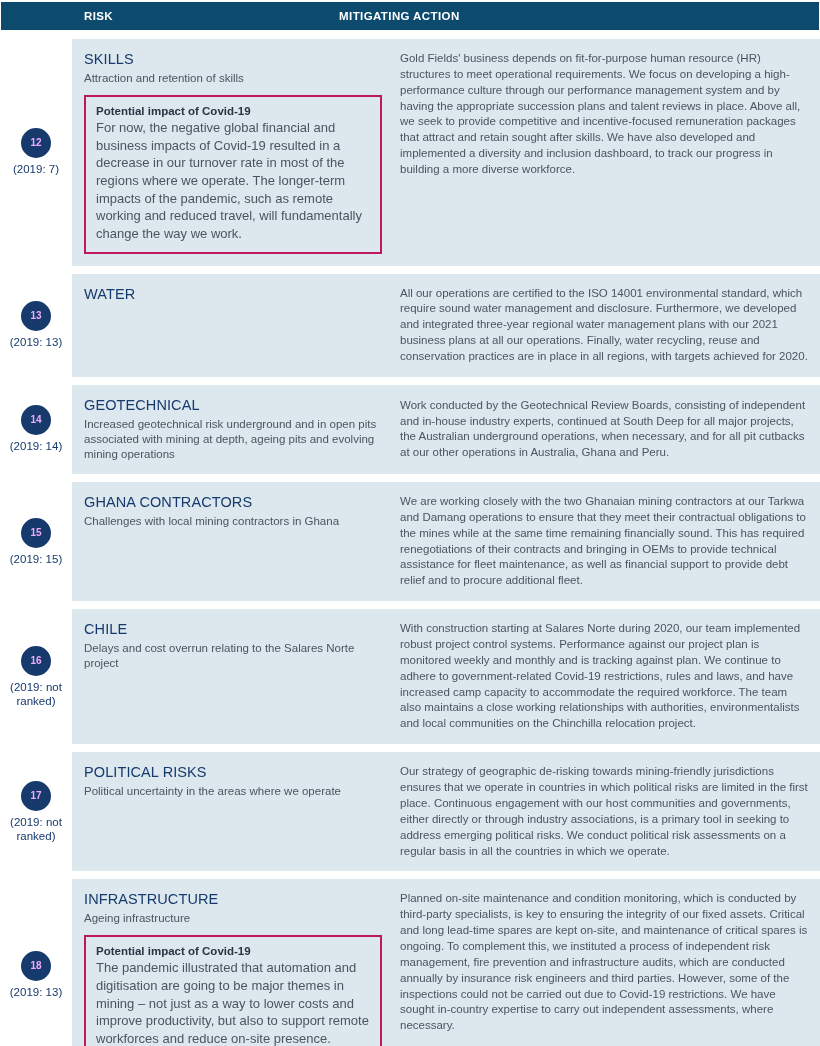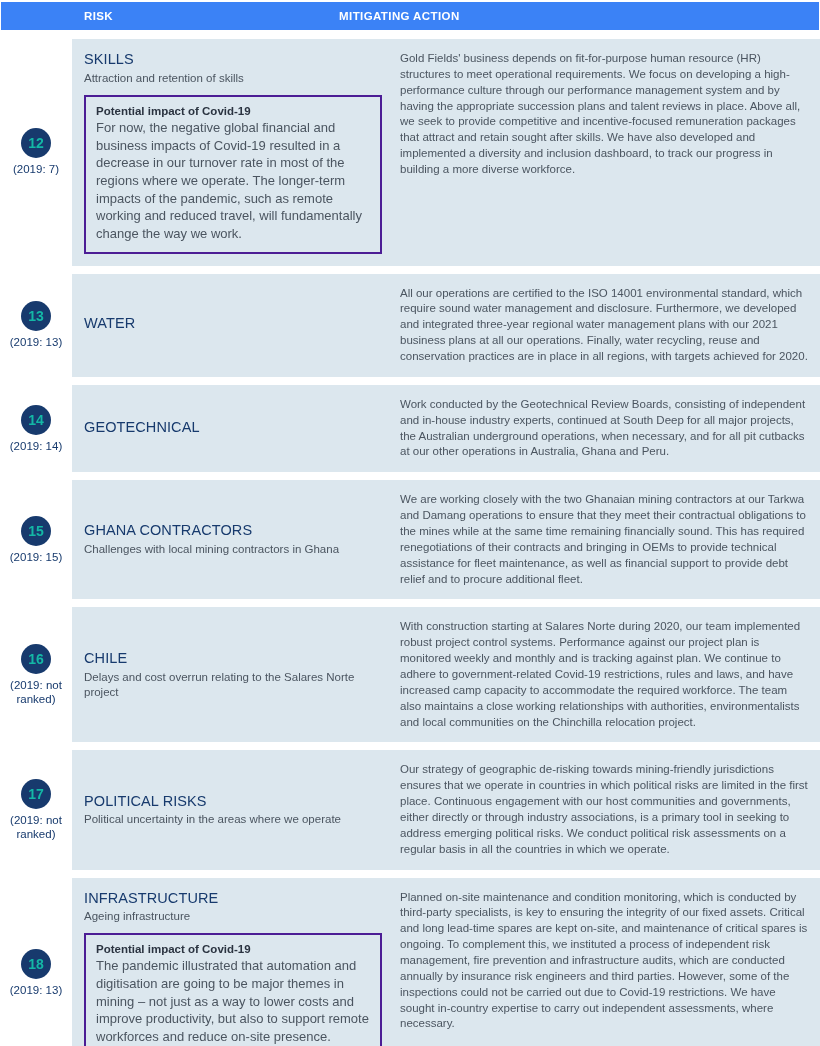--- a/index.html
+++ b/index.html
@@ -21,21 +21,21 @@
     padding-top: 2px;
   }
 
   
   .header-bar {
     display: flex;
     align-items: center;
     width: 818px;
     margin-left: 1px;
     height: 28px;
-    background: #3b82f6;
+    background: #0c4a6e;
     color: #ffffff;
   }
   .header-cell {
     font-size: 11.5px;
     font-weight: bold;
     letter-spacing: 0.4px;
   }
   .header-cell.risk { margin-left: 83px; }
   .header-cell.mitigating { margin-left: 226px; }
 
@@ -60,22 +60,22 @@
     justify-content: center;
     background: #ffffff;
     padding: 0 2px;
     box-sizing: border-box;
   }
   .rank-badge {
     width: 30px;
     height: 30px;
     border-radius: 50%;
     background: #173a6d;
-    color: #14b8a6;
-    font-size: 14px;
+    color: #f0abfc;
+    font-size: 10px;
     font-weight: bold;
     display: flex;
     align-items: center;
     justify-content: center;
     line-height: 1;
   }
   .rank-prev {
     margin-top: 4px;
     font-size: 11.5px;
     color: #173a6d;
@@ -91,21 +91,21 @@
     background: #dce7ee;
     box-sizing: border-box;
     padding: 12px 10px 12px 12px;
   }
 
   .risk-col {
     width: 310px;
     flex: 0 0 310px;
     display: flex;
     flex-direction: column;
-    justify-content: center;
+    justify-content: flex-start;
     padding-right: 12px;
     box-sizing: border-box;
   }
   .risk-col.top { justify-content: flex-start; }
 
   .risk-title {
     font-size: 14.5px;
     font-weight: normal;
     color: #173a6d;
     letter-spacing: 0.1px;
@@ -113,21 +113,21 @@
     margin-bottom: 3px;
   }
   .risk-desc {
     font-size: 11.5px;
     color: #4b5560;
     line-height: 1.32;
   }
 
   .covid-box {
     margin-top: 9px;
-    border: 2px solid #4c1d95;
+    border: 2px solid #be185d;
     padding: 8px 10px 9px 10px;
     box-sizing: border-box;
   }
   .covid-title {
     font-size: 11.5px;
     font-weight: bold;
     color: #2a3340;
     margin-bottom: 2px;
   }
   .covid-text {
@@ -196,20 +196,21 @@
         </div>
       </div>
       <div class="row">
         <div class="rank-col">
           <div class="rank-badge">14</div>
           <div class="rank-prev">(2019: 14)</div>
         </div>
         <div class="block">
           <div class="risk-col">
             <div class="risk-title">GEOTECHNICAL</div>
+            <div class="risk-desc">Increased geotechnical risk underground and in open pits associated with mining at depth, ageing pits and evolving mining operations</div>
           </div>
           <div class="action-col">
             <div class="action-text">Work conducted by the Geotechnical Review Boards, consisting of independent and in-house industry experts, continued at South Deep for all major projects, the Australian underground operations, when necessary, and for all pit cutbacks at our other operations in Australia, Ghana and Peru.</div>
           </div>
         </div>
       </div>
       <div class="row">
         <div class="rank-col">
           <div class="rank-badge">15</div>
           <div class="rank-prev">(2019: 15)</div>

